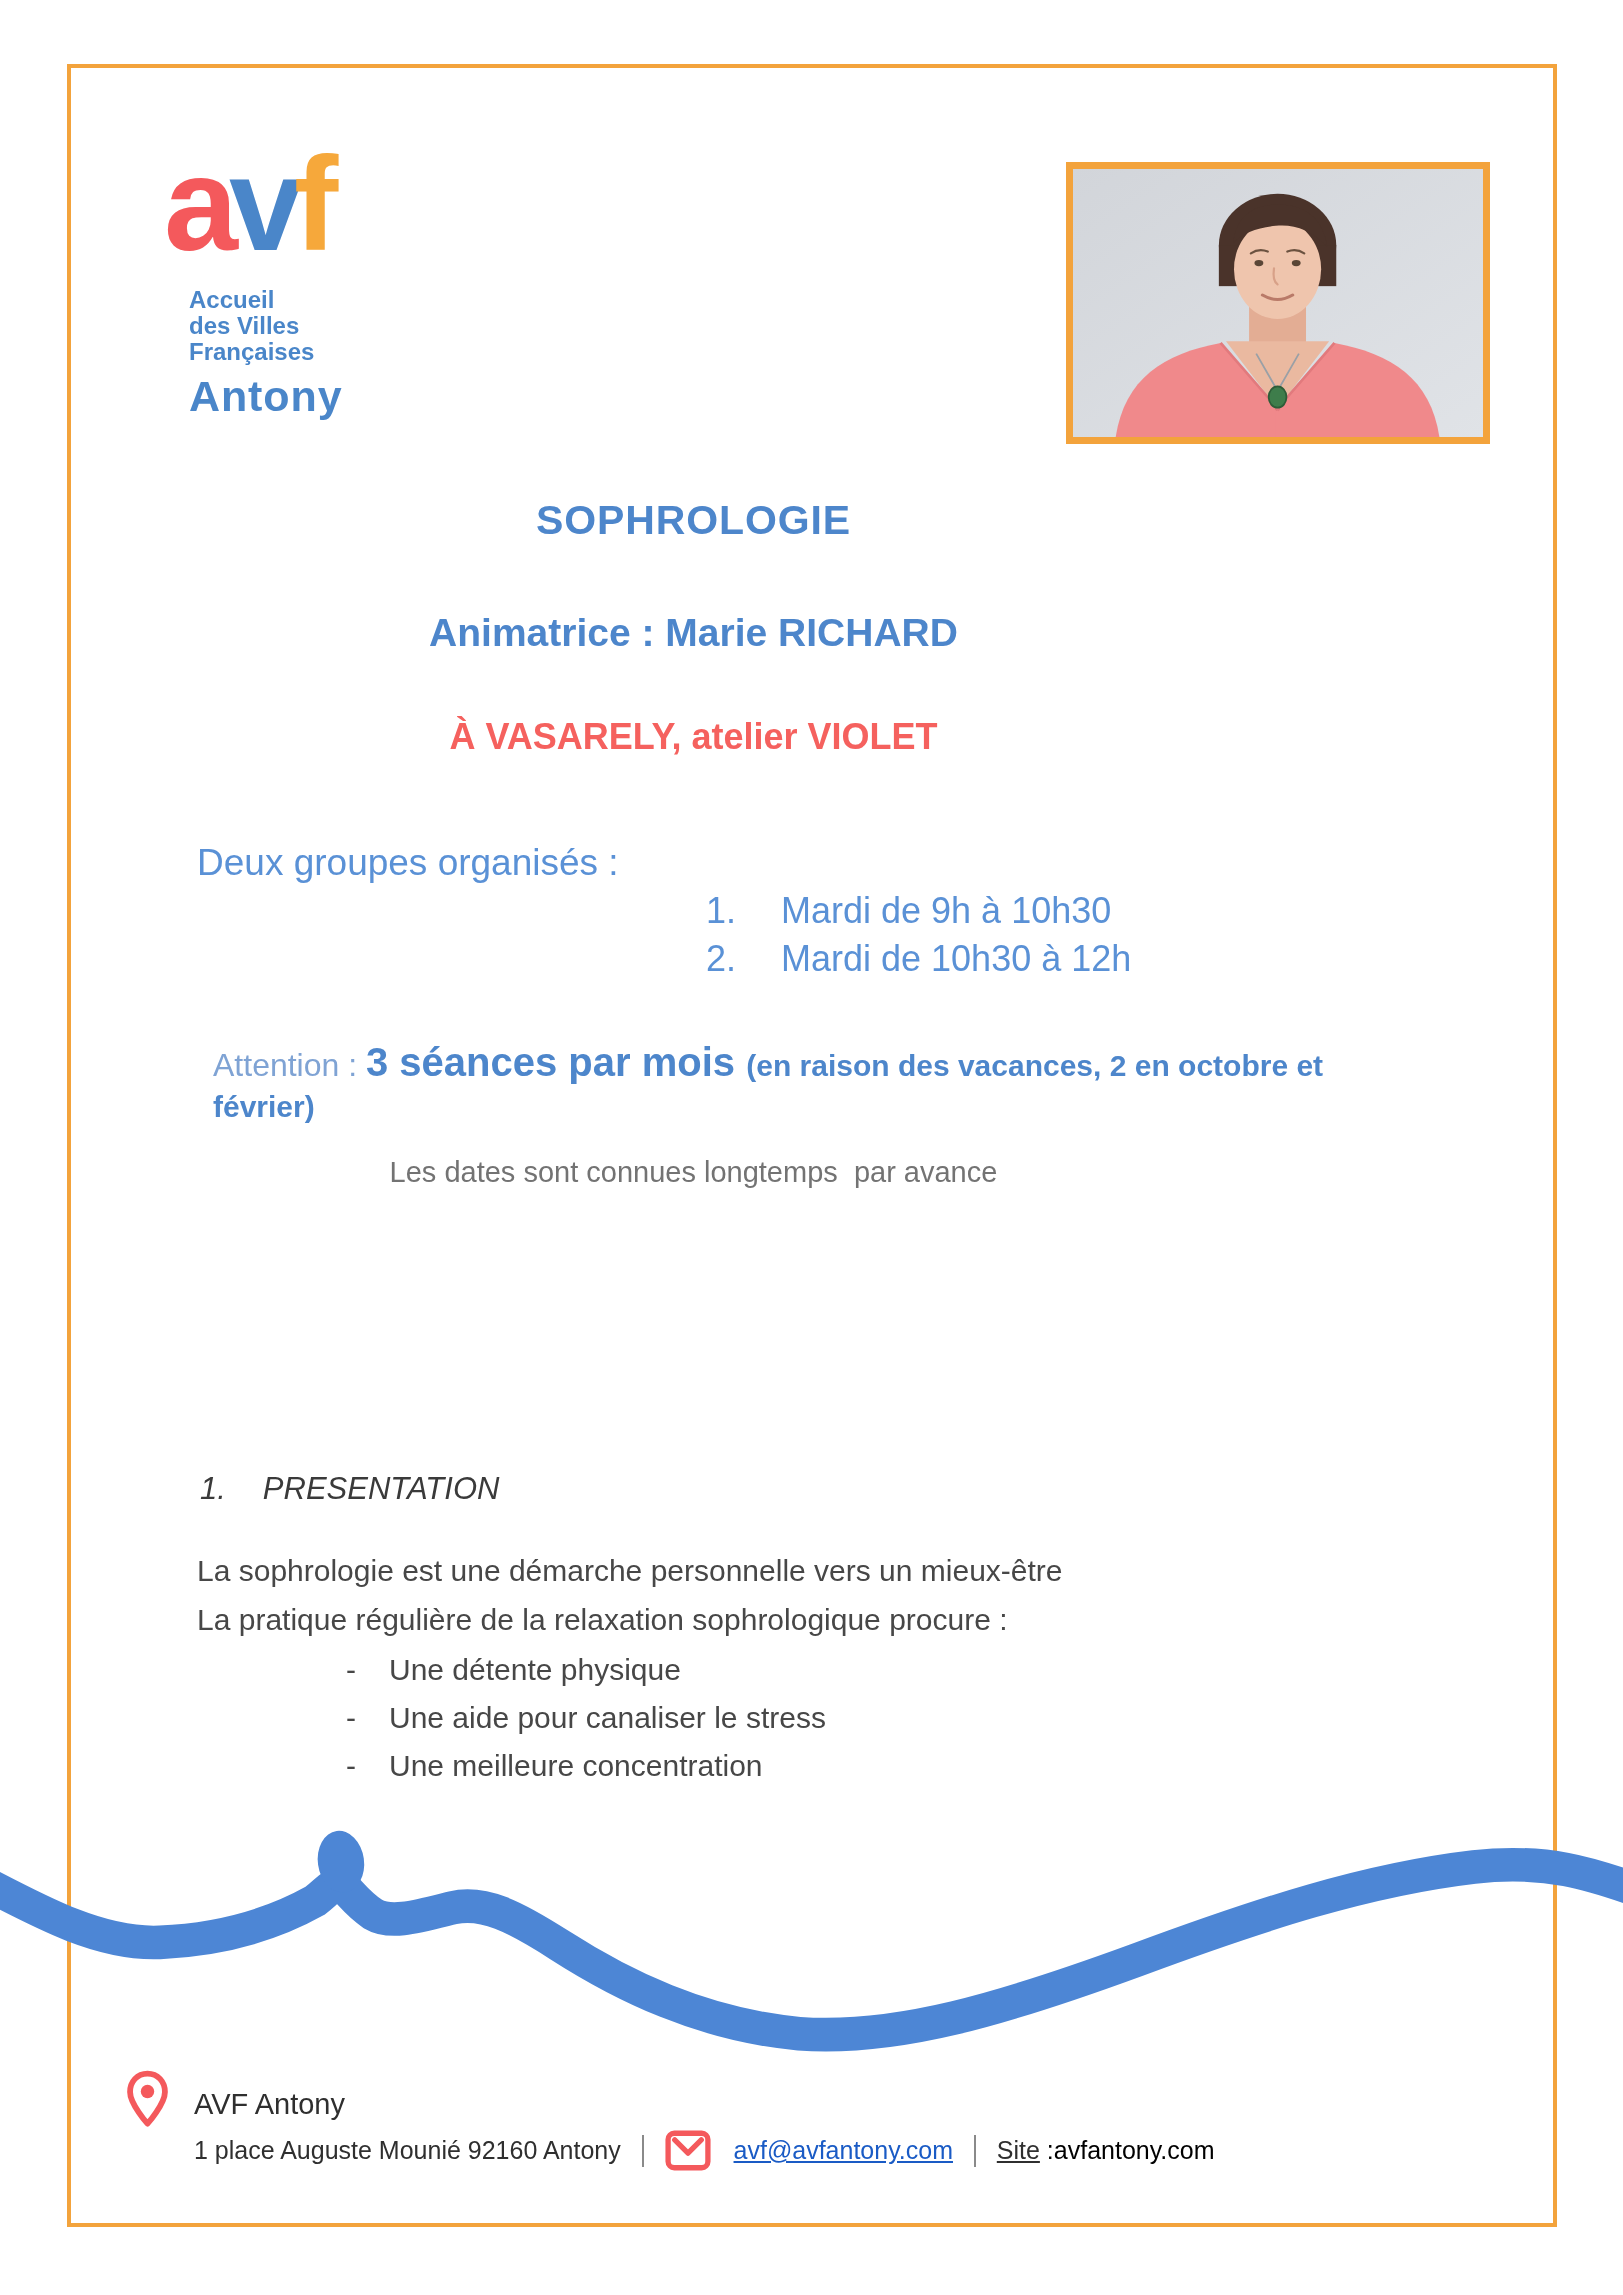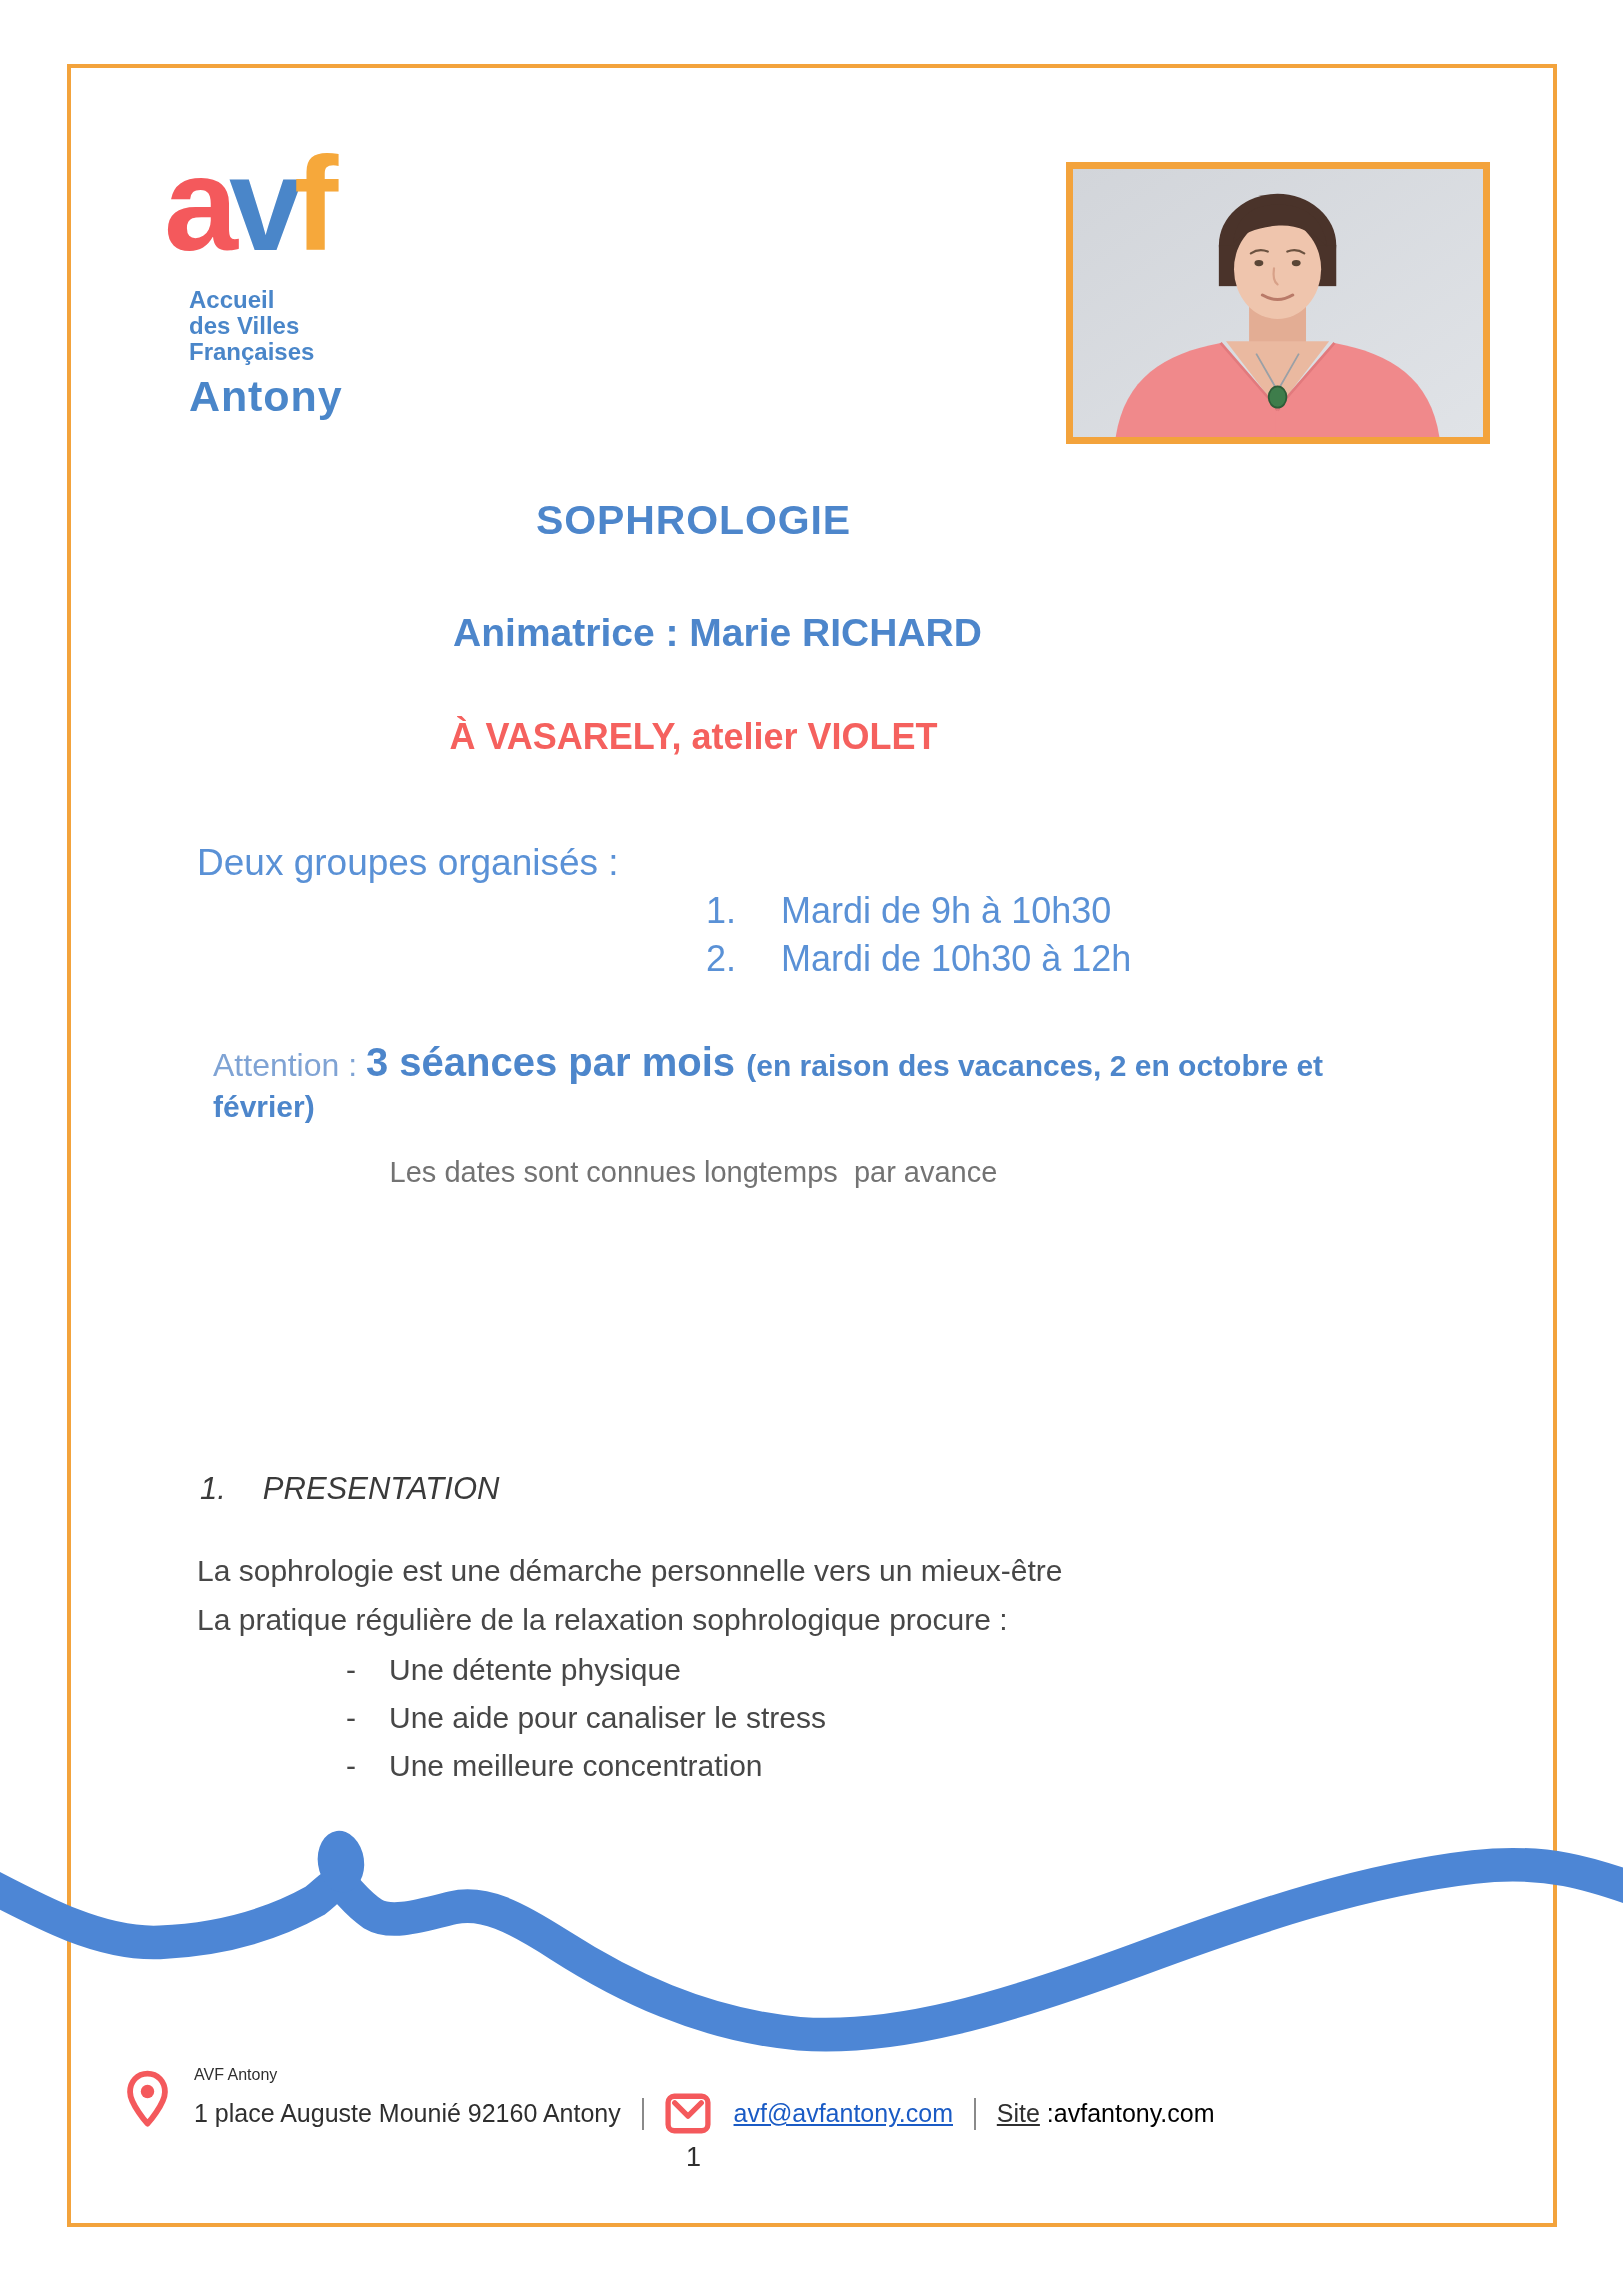--- a/index.html
+++ b/index.html
@@ -24,21 +24,21 @@
   .logo-city { color:#4a86c9; font-weight:bold; font-size:43px; margin-top:8px; letter-spacing:0.9px; }
   
   .photo {
     position:absolute; left:1066px; top:162px; width:424px; height:282px;
     border:7px solid #f3a33c; background:#d7dade; z-index:2;
   }
   .photo svg { display:block; width:100%; height:100%; }
   
   .centerline { position:absolute; left:0; width:1387px; text-align:center; z-index:2; }
   .title      { top:497px; font-size:41px; font-weight:bold; color:#4d86cb; letter-spacing:0.9px; }
-  .subtitle   { top:611px; font-size:39px; font-weight:bold; color:#4d86cb;margin-left:24px; }
+  .subtitle   { top:611px; font-size:39px; font-weight:bold; color:#4d86cb; }
   .location   { top:716px; font-size:36px; font-weight:bold; color:#f5615e; }
   
   .groups-intro { position:absolute; left:197px; top:842px; font-size:37px; color:#5a91d6; z-index:2; }
   .groups-list { position:absolute; left:706px; top:890px; font-size:36px; color:#5a91d6; z-index:2; }
   .group-row { display:flex; height:48px; align-items:flex-start; }
   .group-num { width:75px; }
   
   .attention { position:absolute; left:197px; top:1037px; width:1190px; line-height:1.28; z-index:2;margin-left:16px; }
   .att-label { font-size:32px; color:#7fa3d4; white-space:pre-wrap; }
   .att-strong { font-size:40px; font-weight:bold; color:#4d86cb; white-space:pre-wrap; }
@@ -54,21 +54,21 @@
   .para-line { height:49px; }
   .bullets { position:absolute; left:346px; top:1653px; font-size:30px; color:#474747; z-index:2; }
   .bullet-row { display:flex; height:48px; }
   .bullet-dash { width:43px; }
   
   .wave { position:absolute; left:0; top:1812px; width:1623px; height:266px; z-index:3; pointer-events:none; }
   
   .footer { position:absolute; left:126px; top:2066px; display:flex; z-index:4; }
   .pin { width:43px; height:59px; margin-top:3.6px; }
   .footer-text { margin-left:25px; }
-  .org-name { font-size:16px; color:#2f2f2f; }
+  .org-name { font-size:29px; color:#2f2f2f;margin-top:22px; }
   .addr-row { display:flex; align-items:center; margin-top:9px; font-size:25px; color:#2f2f2f; }
   .vdiv { width:1.8px; height:32px; background:#8a8a8a; margin:0 21px; }
   .env { width:46px; height:41px; margin-right:23px; }
   .email-link { color:#1a5bc5; text-decoration:underline; }
   .site-label { color:#2f2f2f; text-decoration:underline; }
   .site-value { color:#000000; white-space:pre-wrap; }
   .page-number { top:2142px; font-size:27px; color:#2f2f2f; }
 </style>
 </head>
 <body>

